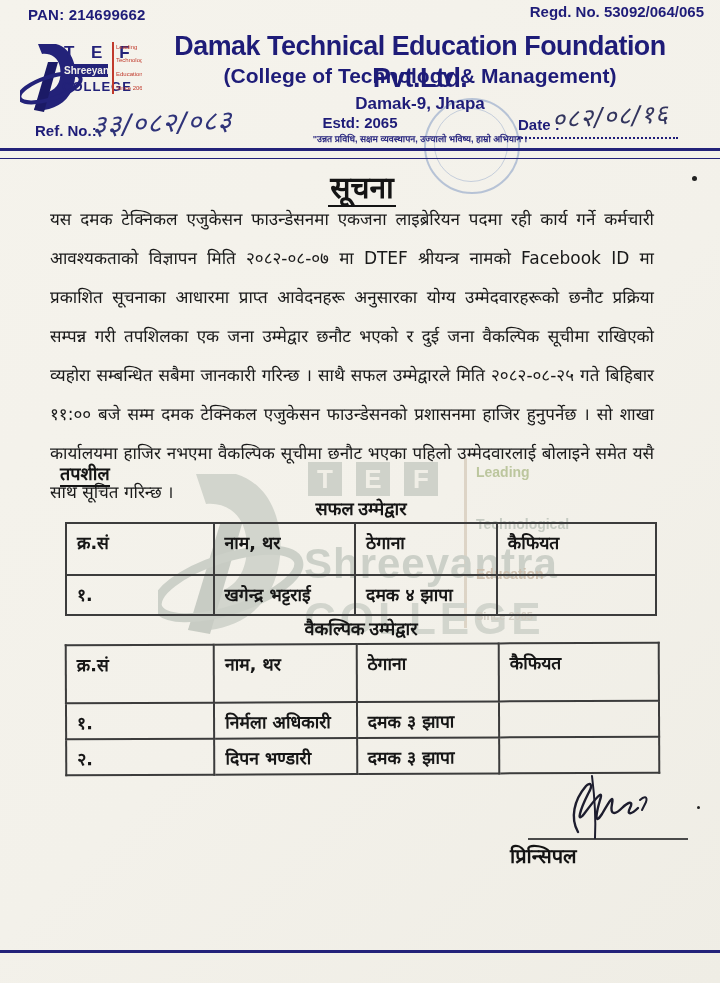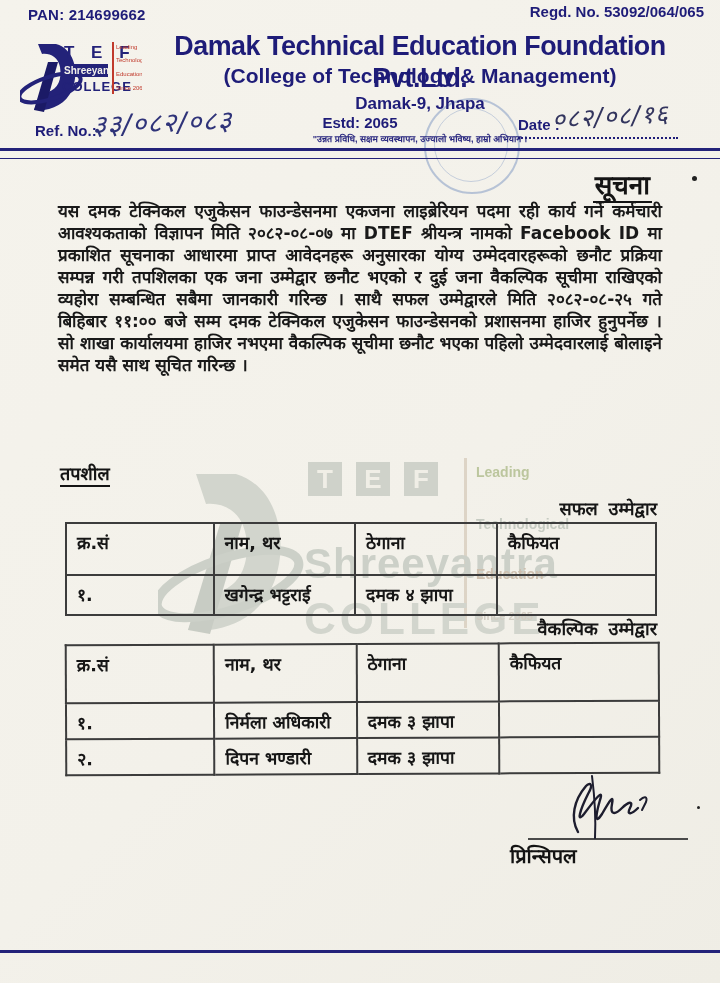--- a/index.html
+++ b/index.html
@@ -39,30 +39,30 @@
     font-family:"DejaVu Sans",sans-serif;
   }
   .head-rule{left:0;top:148px;width:720px;height:7px;border-top:3.5px solid #232279;border-bottom:1.5px solid #232279;}
   
   .logo{left:20px;top:28px;width:122px;height:86px;margin-top:8px;}
   .logo svg{display:block;}
   
   .stamp{left:424px;top:98px;width:92px;height:92px;border:2px solid rgba(108,138,188,.45);border-radius:50%;}
   .stamp-inner{left:434px;top:108px;width:72px;height:72px;border:1px solid rgba(108,138,188,.35);border-radius:50%;}
   
-  .notice-title{left:52px;top:166px;width:600px;text-align:right;font-size:26px;font-weight:bold;color:#141414;}
+  .notice-title{left:62px;top:166px;width:600px;text-align:center;font-size:30px;font-weight:bold;color:#141414;}
   .notice-title span{border-bottom:2px solid #141414;padding:0 2px 1px;}
   .body-par{
-    left:58px;top:200px;width:604px;font-size:17px;line-height:22px;
-    color:#191919;text-align:justify;font-family:"DejaVu Sans",sans-serif;font-weight:bold;
+    left:50px;top:200px;width:604px;font-size:17px;line-height:39px;
+    color:#191919;text-align:justify;font-family:"DejaVu Sans",sans-serif;
   }
   .tapasil{left:60px;top:461px;font-size:18px;font-weight:bold;color:#141414;}
   .tapasil span{border-bottom:2px solid #141414;padding-bottom:1px;}
   
-  .tbl-title{width:592px;text-align:right;font-size:18px;font-weight:bold;color:#161616;font-family:Liberation Mono, monospace;}
+  .tbl-title{width:592px;text-align:center;font-size:18px;font-weight:bold;color:#161616;font-family:Liberation Serif, serif;}
   .t1-title{left:65px;top:496px;}
   .t2-title{left:65px;top:616px;}
   table.doc{border-collapse:collapse;background:transparent;font-family:"DejaVu Sans",sans-serif;}
   table.doc td{border:2px solid #3c3c3c;font-size:17.5px;color:#161616;padding:6px 4px 4px 10px;vertical-align:top;font-weight:600;}
   .t1{left:65px;top:522px;width:592px;}
   .t2{left:65px;top:643px;width:595px;transform:rotate(-.25deg);}
   .t1 .hrow td{height:40px;}
   .t1 .drow td{height:28px;}
   .t2 .hrow td{height:46px;}
   .t2 .drow td{height:22px;}

